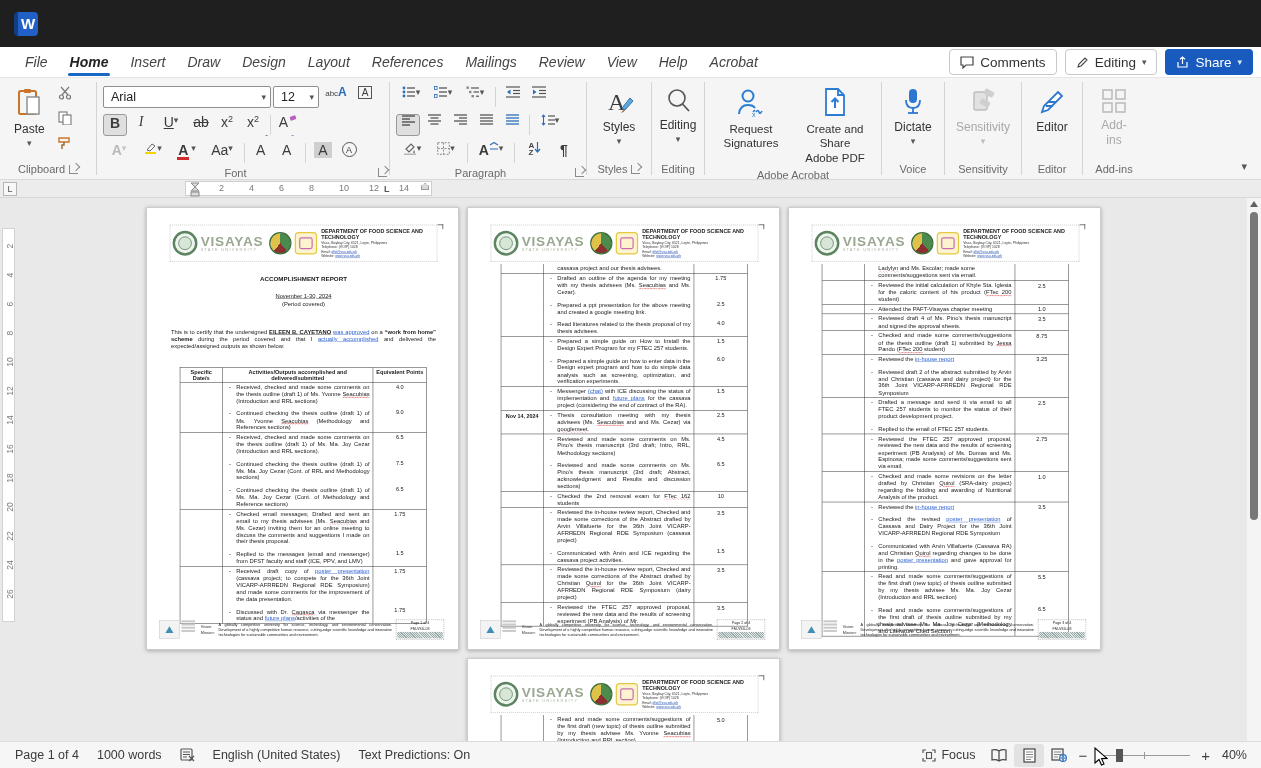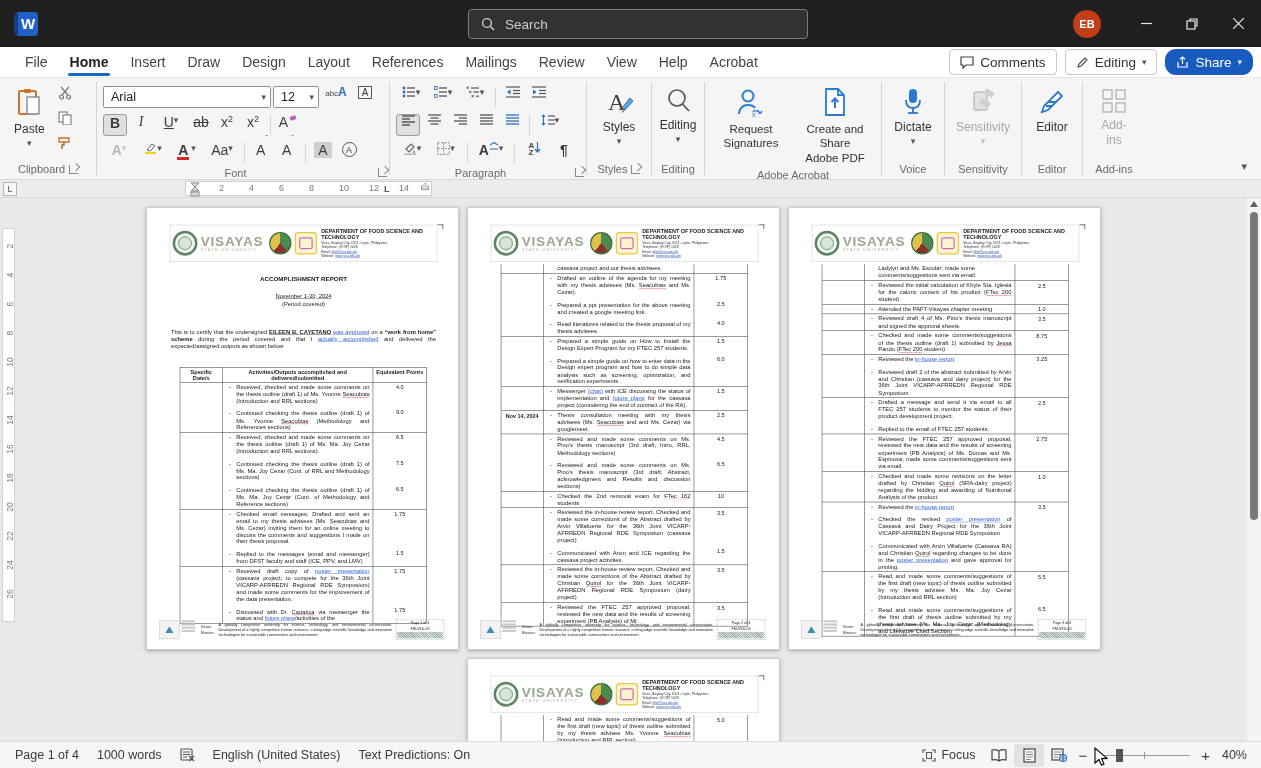--- a/index.html
+++ b/index.html
@@ -19,29 +19,29 @@
     border:1px solid #7d7d7d; border-radius:4px; display:flex; align-items:center; color:#cfcfcf; font-size:13.5px; }
   .search-box svg { margin:0 10px 0 12px; }
   .tb-right { position:absolute; right:0; top:0; height:47px; display:flex; align-items:center; }
   .avatar { width:28px; height:28px; border-radius:50%; background:#c23d18; color:#fff; font-size:11px;
     font-weight:bold; display:flex; align-items:center; justify-content:center; margin-right:22px; }
   .winbtn { width:46px; height:47px; display:flex; align-items:center; justify-content:center; color:#e8e8e8; }
 
   
   .menubar { height:31px; background:#ffffff; display:flex; align-items:center; position:relative; border-bottom:1px solid #e6e6e6;}
   .tabs { display:flex; align-items:center; height:100%; margin-left:14px; }
-  .tab { padding:0 11px; font-size:14px; color:#444; height:100%; display:flex; align-items:center; position:relative; cursor:default; }
+  .tab { padding:0 11px; font-size:14px; color:#444; height:100%; display:flex; align-items:center; position:relative; cursor:default;font-style:italic; }
   .tab.active { font-weight:bold; color:#222; }
   .tab.active::after { content:""; position:absolute; left:9px; right:9px; bottom:1px; height:3px;
     border-radius:2px; background:#1868c5; }
   .menu-right { position:absolute; right:8px; top:2px; display:flex; align-items:flex-end; gap:8px;margin-left:13px; }
   .mr-btn { height:26px; border:1px solid #c8c8c8; border-radius:4px; background:#fff; display:flex;
     align-items:center; gap:6px; padding:0 10px; font-size:13.5px; color:#333; }
   .mr-btn .chev, .share-btn .chev { font-size:9px; color:#555; }
-  .share-btn { height:26px; border-radius:11px; background:#185abd; color:#fff; display:flex; align-items:center;
+  .share-btn { height:26px; border-radius:4px; background:#185abd; color:#fff; display:flex; align-items:center;
     gap:6px; padding:0 11px; font-size:13.5px; }
   .share-btn .chev { color:#dce6f5; }
 
   
   .ribbon { height:102px; background:#f5f5f5; display:flex; border-bottom:1px solid #d9d9d9; position:relative; }
   .rgroup { display:flex; flex-direction:column; padding-top:6px; position:relative; }
   .rgroup .gbody { flex:1; display:flex; padding:0 6px; }
   .glabel { height:20px; font-size:11px; color:#6a6a6a; text-align:center; display:flex; align-items:center; justify-content:center; gap:4px; }
   .gsep { width:1px; background:#d4d4d4; margin:4px 0; }
   .launcher { width:9px; height:9px; border-left:1px solid #8a8a8a; border-bottom:1px solid #8a8a8a; position:relative; display:inline-block; }
@@ -171,47 +171,20 @@
 
   .cursor { position:absolute; left:1093px; top:747px; z-index:50; }
 </style>
 </head>
 <body>
 
 <div id="app">
 
   <div class="titlebar">
     <div class="word-logo">W</div>
-    <div class="search-box">
-      <svg width="14" height="14" viewBox="0 0 14 14">
-          <circle cx="6" cy="6" r="4.4" fill="none" stroke="#cfcfcf" stroke-width="1.4"></circle>
-          <line x1="9.4" y1="9.4" x2="13" y2="13" stroke="#cfcfcf" stroke-width="1.4"></line>
-        </svg>
-      <span>Search</span>
-    </div>
-    <div class="tb-right">
-      <div class="avatar">EB</div>
-      <div class="winbtn">
-          <svg width="11" height="11">
-            <line x1="0" y1="5.5" x2="11" y2="5.5" stroke="#e8e8e8" stroke-width="1.2"></line>
-          </svg>
-        </div>
-      <div class="winbtn">
-          <svg width="12" height="12">
-            <rect x="1" y="3" width="8" height="8" fill="none" stroke="#e8e8e8" stroke-width="1.2"></rect>
-            <path d="M4 3 V1 H11 V8 H9" fill="none" stroke="#e8e8e8" stroke-width="1.2"></path>
-          </svg>
-        </div>
-      <div class="winbtn">
-          <svg width="11" height="11">
-            <line x1="0" y1="0" x2="11" y2="11" stroke="#e8e8e8" stroke-width="1.2"></line>
-            <line x1="11" y1="0" x2="0" y2="11" stroke="#e8e8e8" stroke-width="1.2"></line>
-          </svg>
-        </div>
-    </div>
   </div>
 
   <div class="menubar">
     <div class="tabs" id="tabs">
         <span class="tab">File</span>
         <span class="tab active">Home</span>
         <span class="tab">Insert</span>
         <span class="tab">Draw</span>
         <span class="tab">Design</span>
         <span class="tab">Layout</span>

